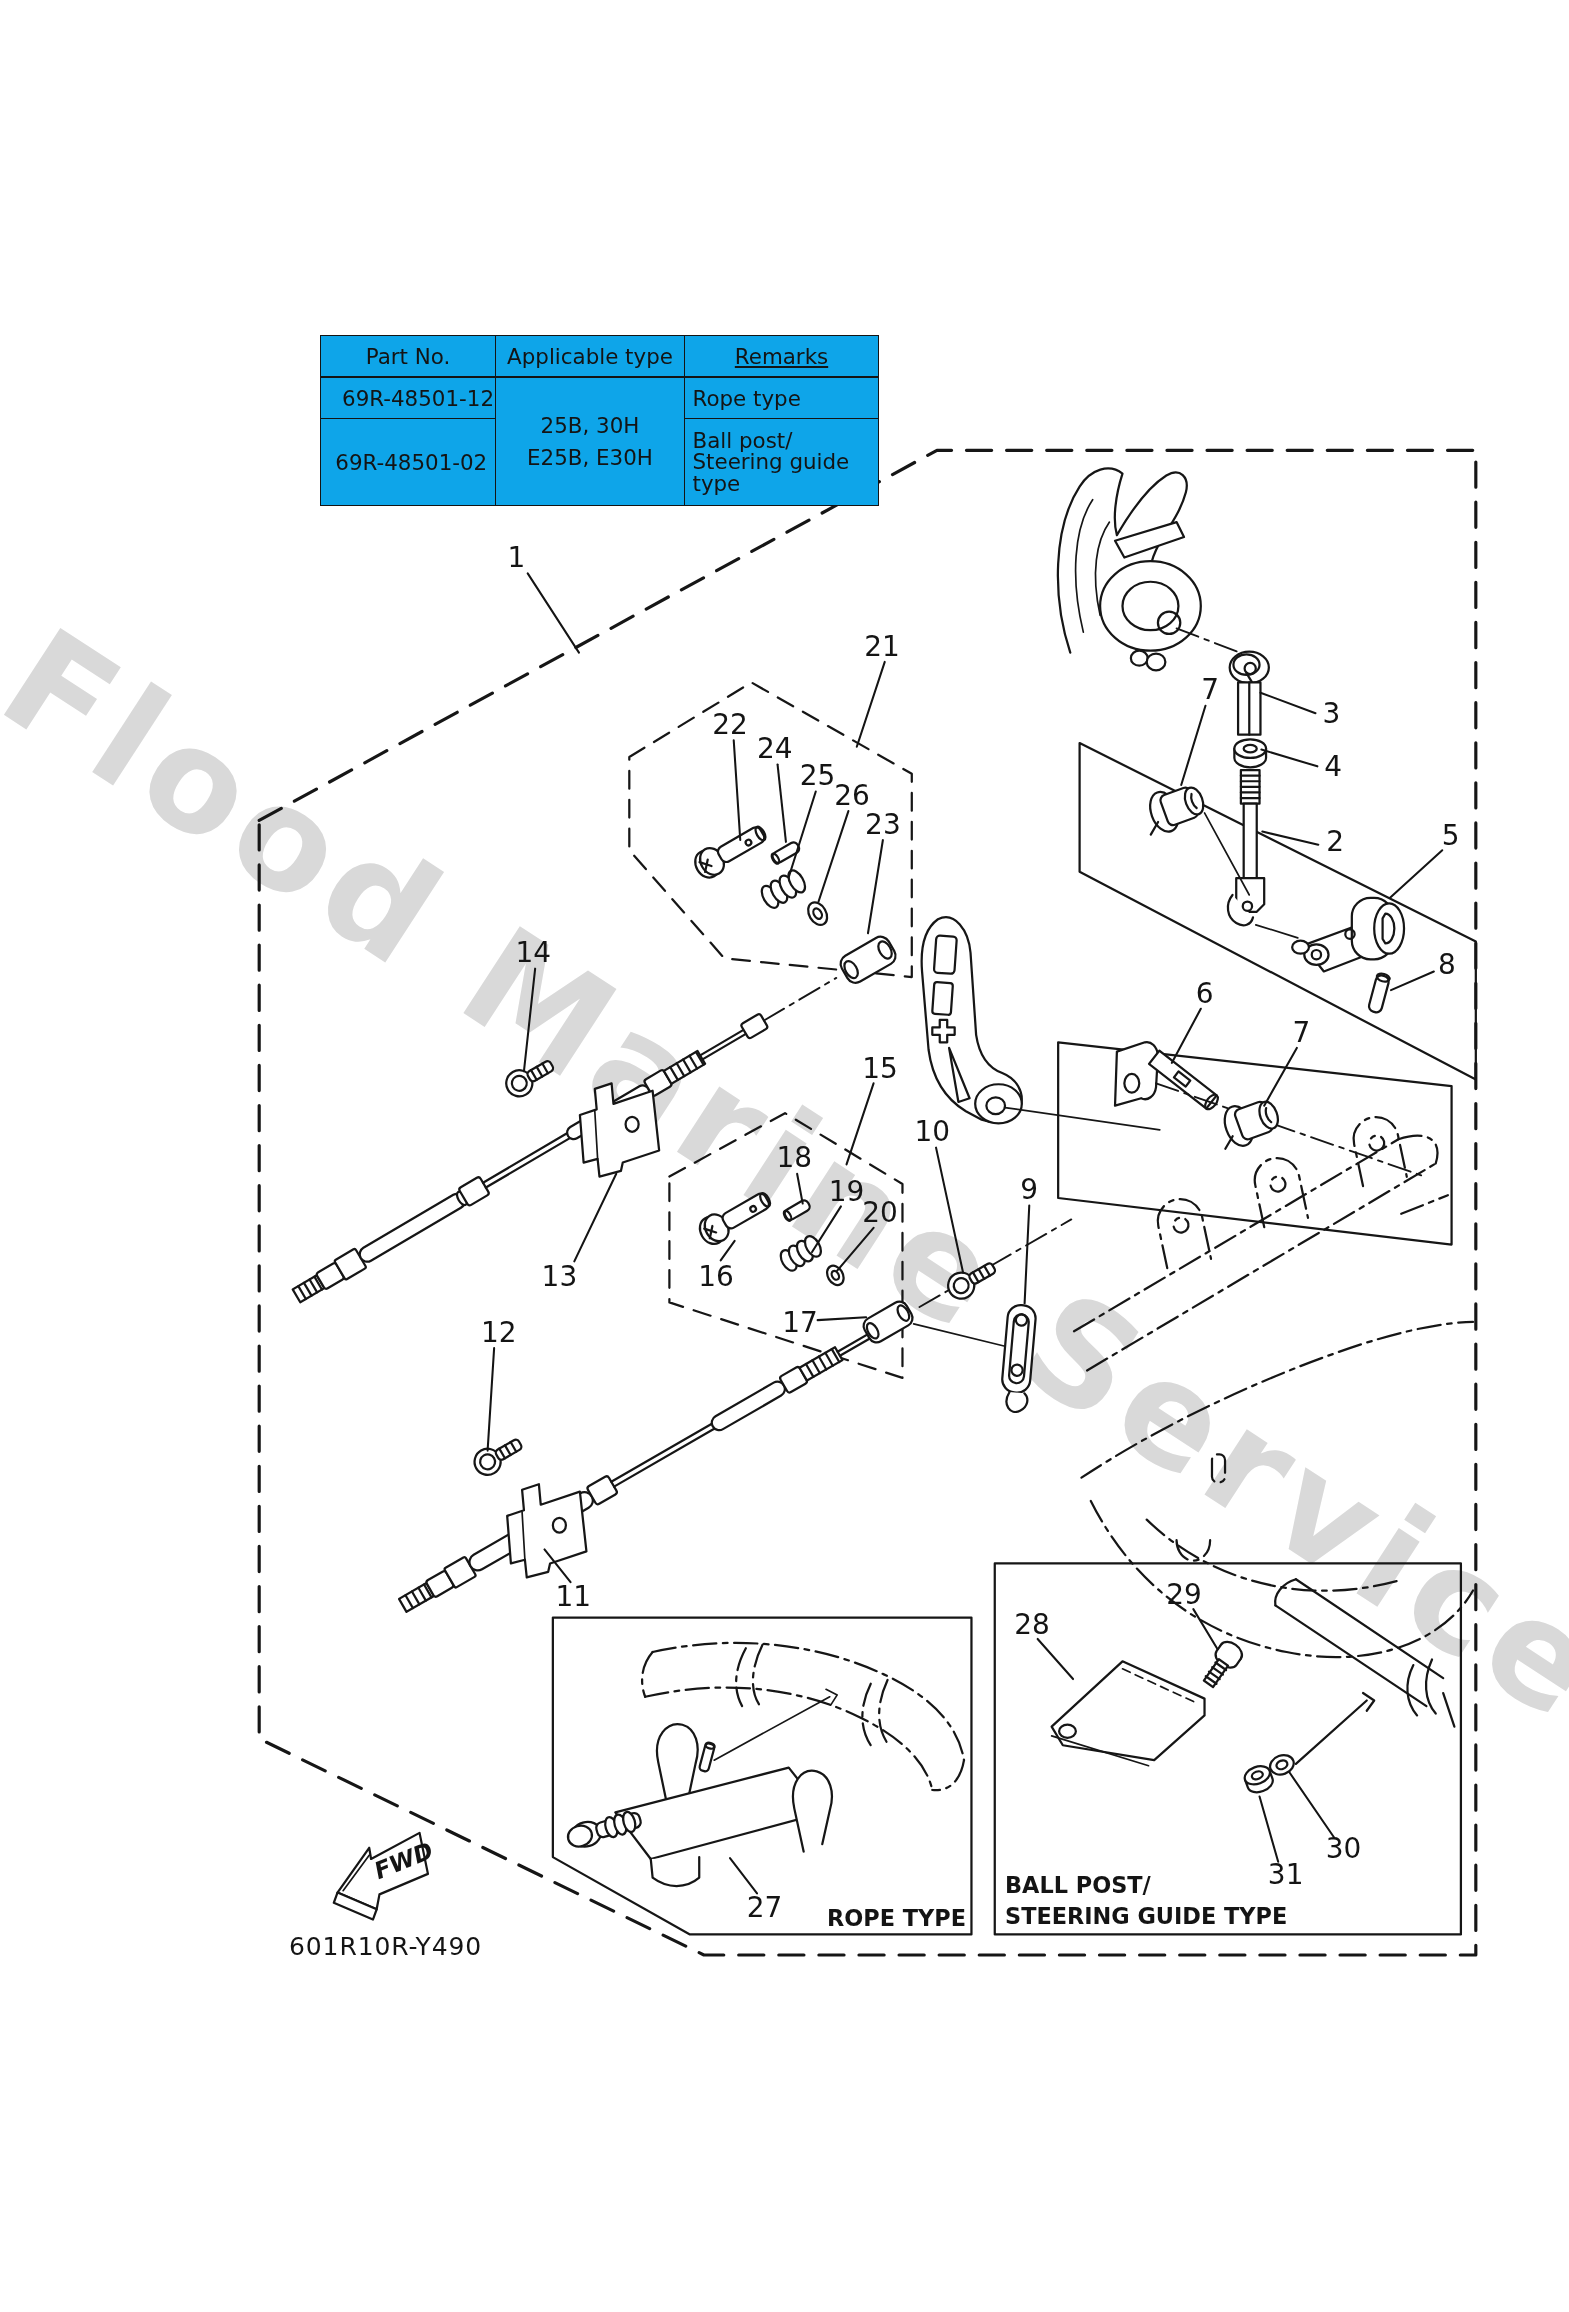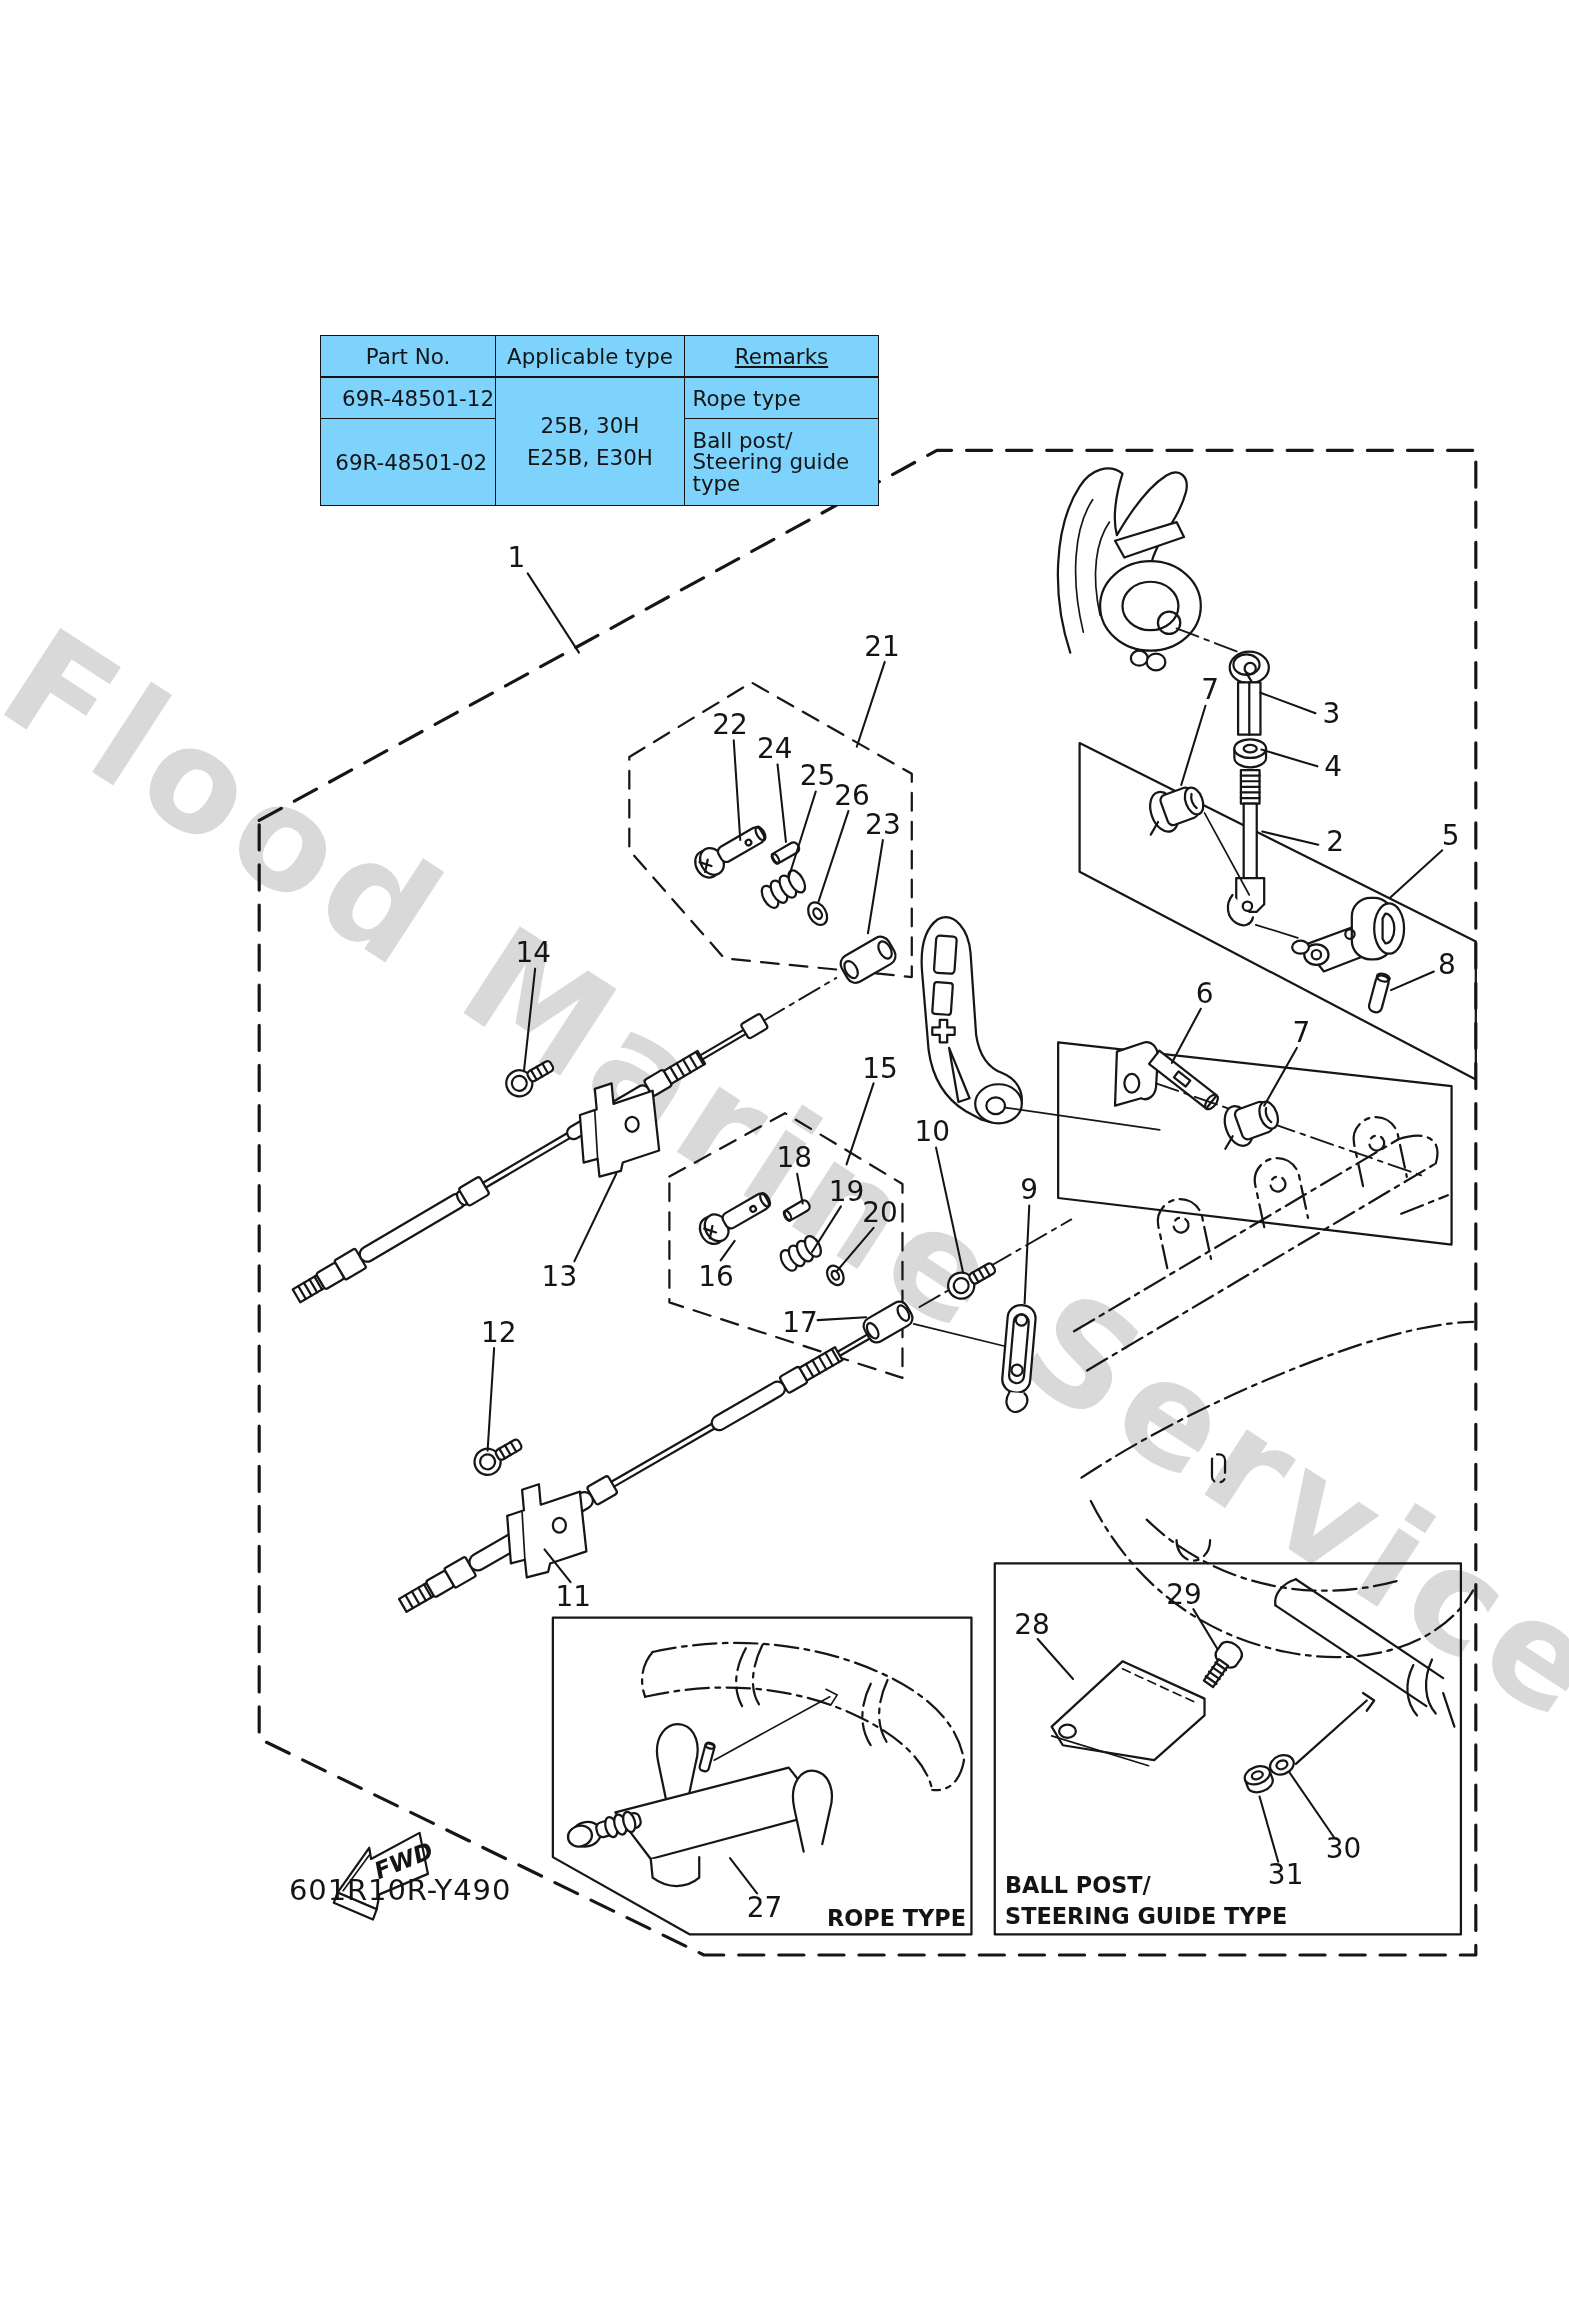--- a/index.html
+++ b/index.html
@@ -19,38 +19,38 @@
   #art .dash-box{stroke-width:2.4;stroke-dasharray:19 12;fill:none;}
   #art .phantom{stroke-width:2;stroke-dasharray:25 7 5 7;}
   #art .leader{stroke:#141414;stroke-width:2.2;}
   #art text{stroke:none;fill:#141414;}
   #art .callout-num{font:30px "DejaVu Sans","Liberation Sans",sans-serif;
     text-anchor:middle;dominant-baseline:central;}
   #art .fwd-text{font:italic bold 25px "DejaVu Sans","Liberation Sans",sans-serif;}
   
   #part-table{position:absolute;left:320px;top:335px;z-index:2;border-collapse:collapse;}
   #part-table td,#part-table th{border:1.9px solid #141414;font-weight:normal;
-     font-size:21.4px;vertical-align:middle;background:#7dd3fc;margin-left:31px;}
+     font-size:21.4px;vertical-align:middle;background:#0ea5e9;margin-left:31px;}
   #part-table th{height:38px;}
   #part-table .c-part{width:172px;}
   #part-table .c-model{width:186px;}
   #part-table .c-remarks{width:191px;text-decoration:underline;}
   #part-table .hdr{border-bottom:2.8px solid #141414;}
   .pn-cell{text-align:right;padding-left:7.5px;height:38px;}
   .pn-cell2{text-align:center;padding-left:7.5px;height:84px;}
   .model-cell{text-align:center;}
   .model-cell div{line-height:32px;}
   .rm{font-size:16px;text-align:left;padding-left:7.5px;}
   .rm div{line-height:21.4px;}
   
   .caption{position:absolute;z-index:2;font-weight:bold;font-size:22.4px;white-space:nowrap;}
   #cap-rope{left:824px;top:1905px;width:142px;text-align:right;}
   #cap-ball{left:1005px;top:1870px;line-height:31px;}
-  #drawing-code{position:absolute;z-index:2;left:289px;top:1873px;
-     font-size:29px;letter-spacing:0.9px;}
+  #drawing-code{position:absolute;z-index:2;left:289px;top:1932px;
+     font-size:25px;letter-spacing:0.9px;}
 </style>
 </head>
 <body>
 
 <div id="watermark">Flood Marine Services</div>
 
 <svg id="art" width="1570" height="2313" viewBox="0 0 1684 2481" xmlns="http://www.w3.org/2000/svg">
 
   <polygon class="dash-major" points="278,880 1005,483 1583,483 1583,2097 755,2097 278,1865"></polygon>
 

